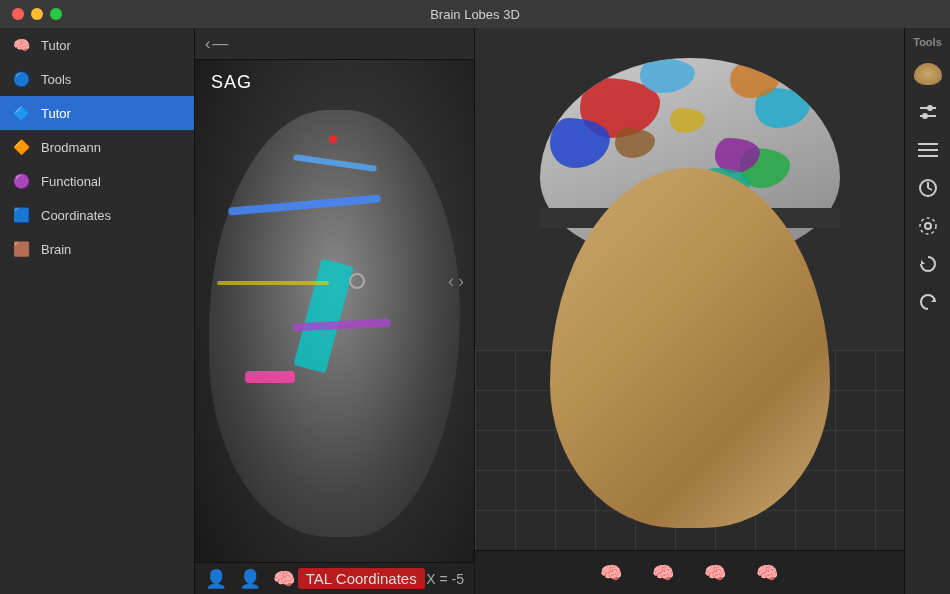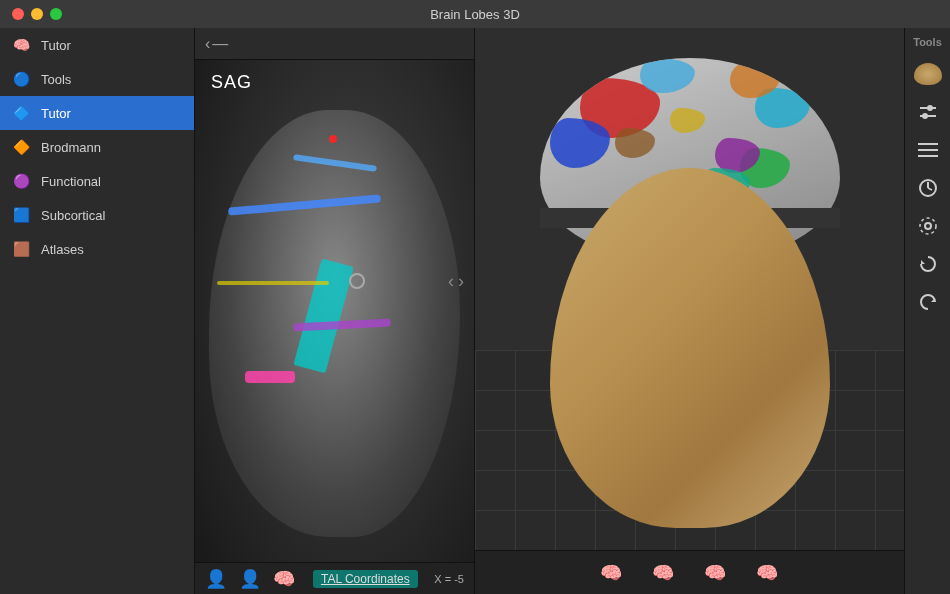--- a/index.html
+++ b/index.html
@@ -256,30 +256,29 @@
     .mri-bottom-bar {
       height: 32px;
       background: #222;
       display: flex;
       align-items: center;
       justify-content: space-between;
       padding: 0 10px;
       border-top: 1px solid #111;
     }
     .coords-badge {
-      background: #0f766e;
+      background: #b91c1c;
       color: #ddd;
-      font-size: 12px;
+      font-size: 15px;
       padding: 2px 8px;
       border-radius: 3px;
-      text-decoration: underline;
     }
     .x-coord {
       color: #aaa;
-      font-size: 11px;
+      font-size: 14px;
       text-align: center;
     }
     .mri-bottom-icons {
       display: flex;
       gap: 12px;
       align-items: center;
       padding: 4px 0;
     }
     .mri-bottom-icon {
       color: #888;
@@ -467,25 +466,25 @@
     <div class="sidebar-item">
       <span class="sidebar-icon">🔶</span>
       <span>Brodmann</span>
     </div>
     <div class="sidebar-item">
       <span class="sidebar-icon">🟣</span>
       <span>Functional</span>
     </div>
     <div class="sidebar-item">
       <span class="sidebar-icon">🟦</span>
-      <span>Subcortical</span>
+      <span>Coordinates</span>
     </div>
     <div class="sidebar-item">
       <span class="sidebar-icon">🟫</span>
-      <span>Atlases</span>
+      <span>Brain</span>
     </div>
   </div>
 
   <div class="mri-panel">
     <div class="mri-toolbar">
       <div class="mri-back-btn">
         <span>‹</span>
         <span>—</span>
       </div>
     </div>

